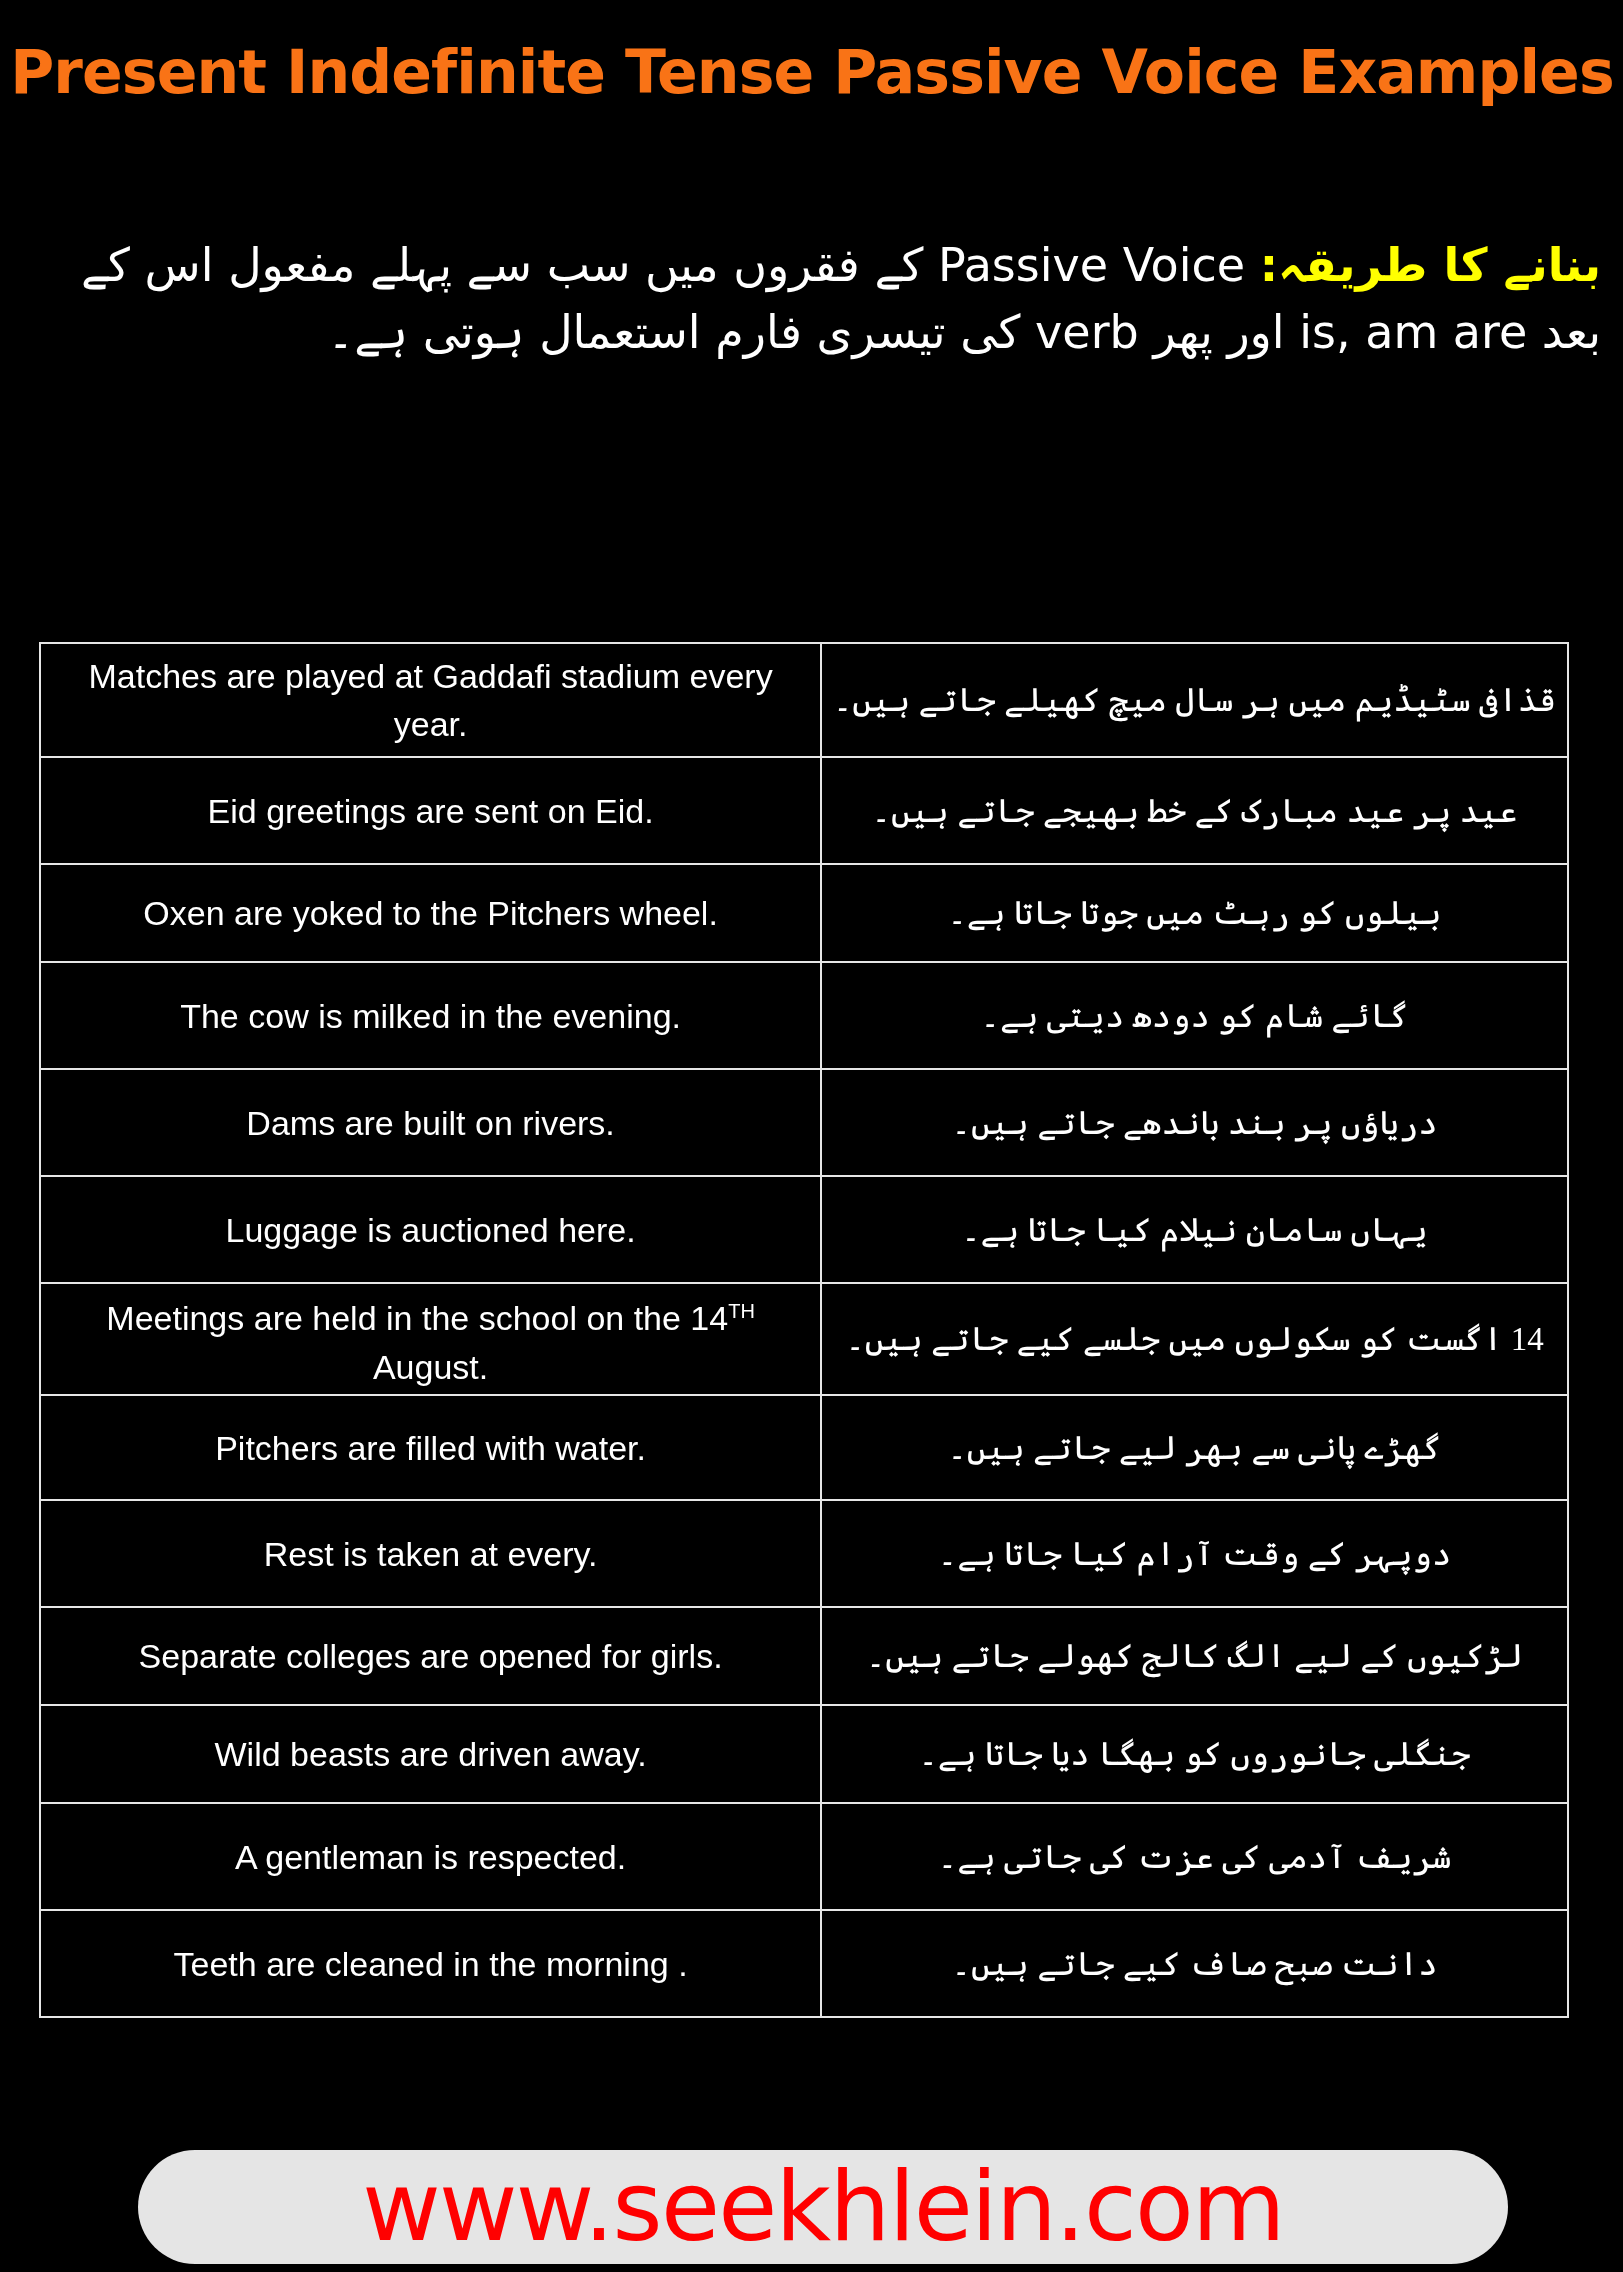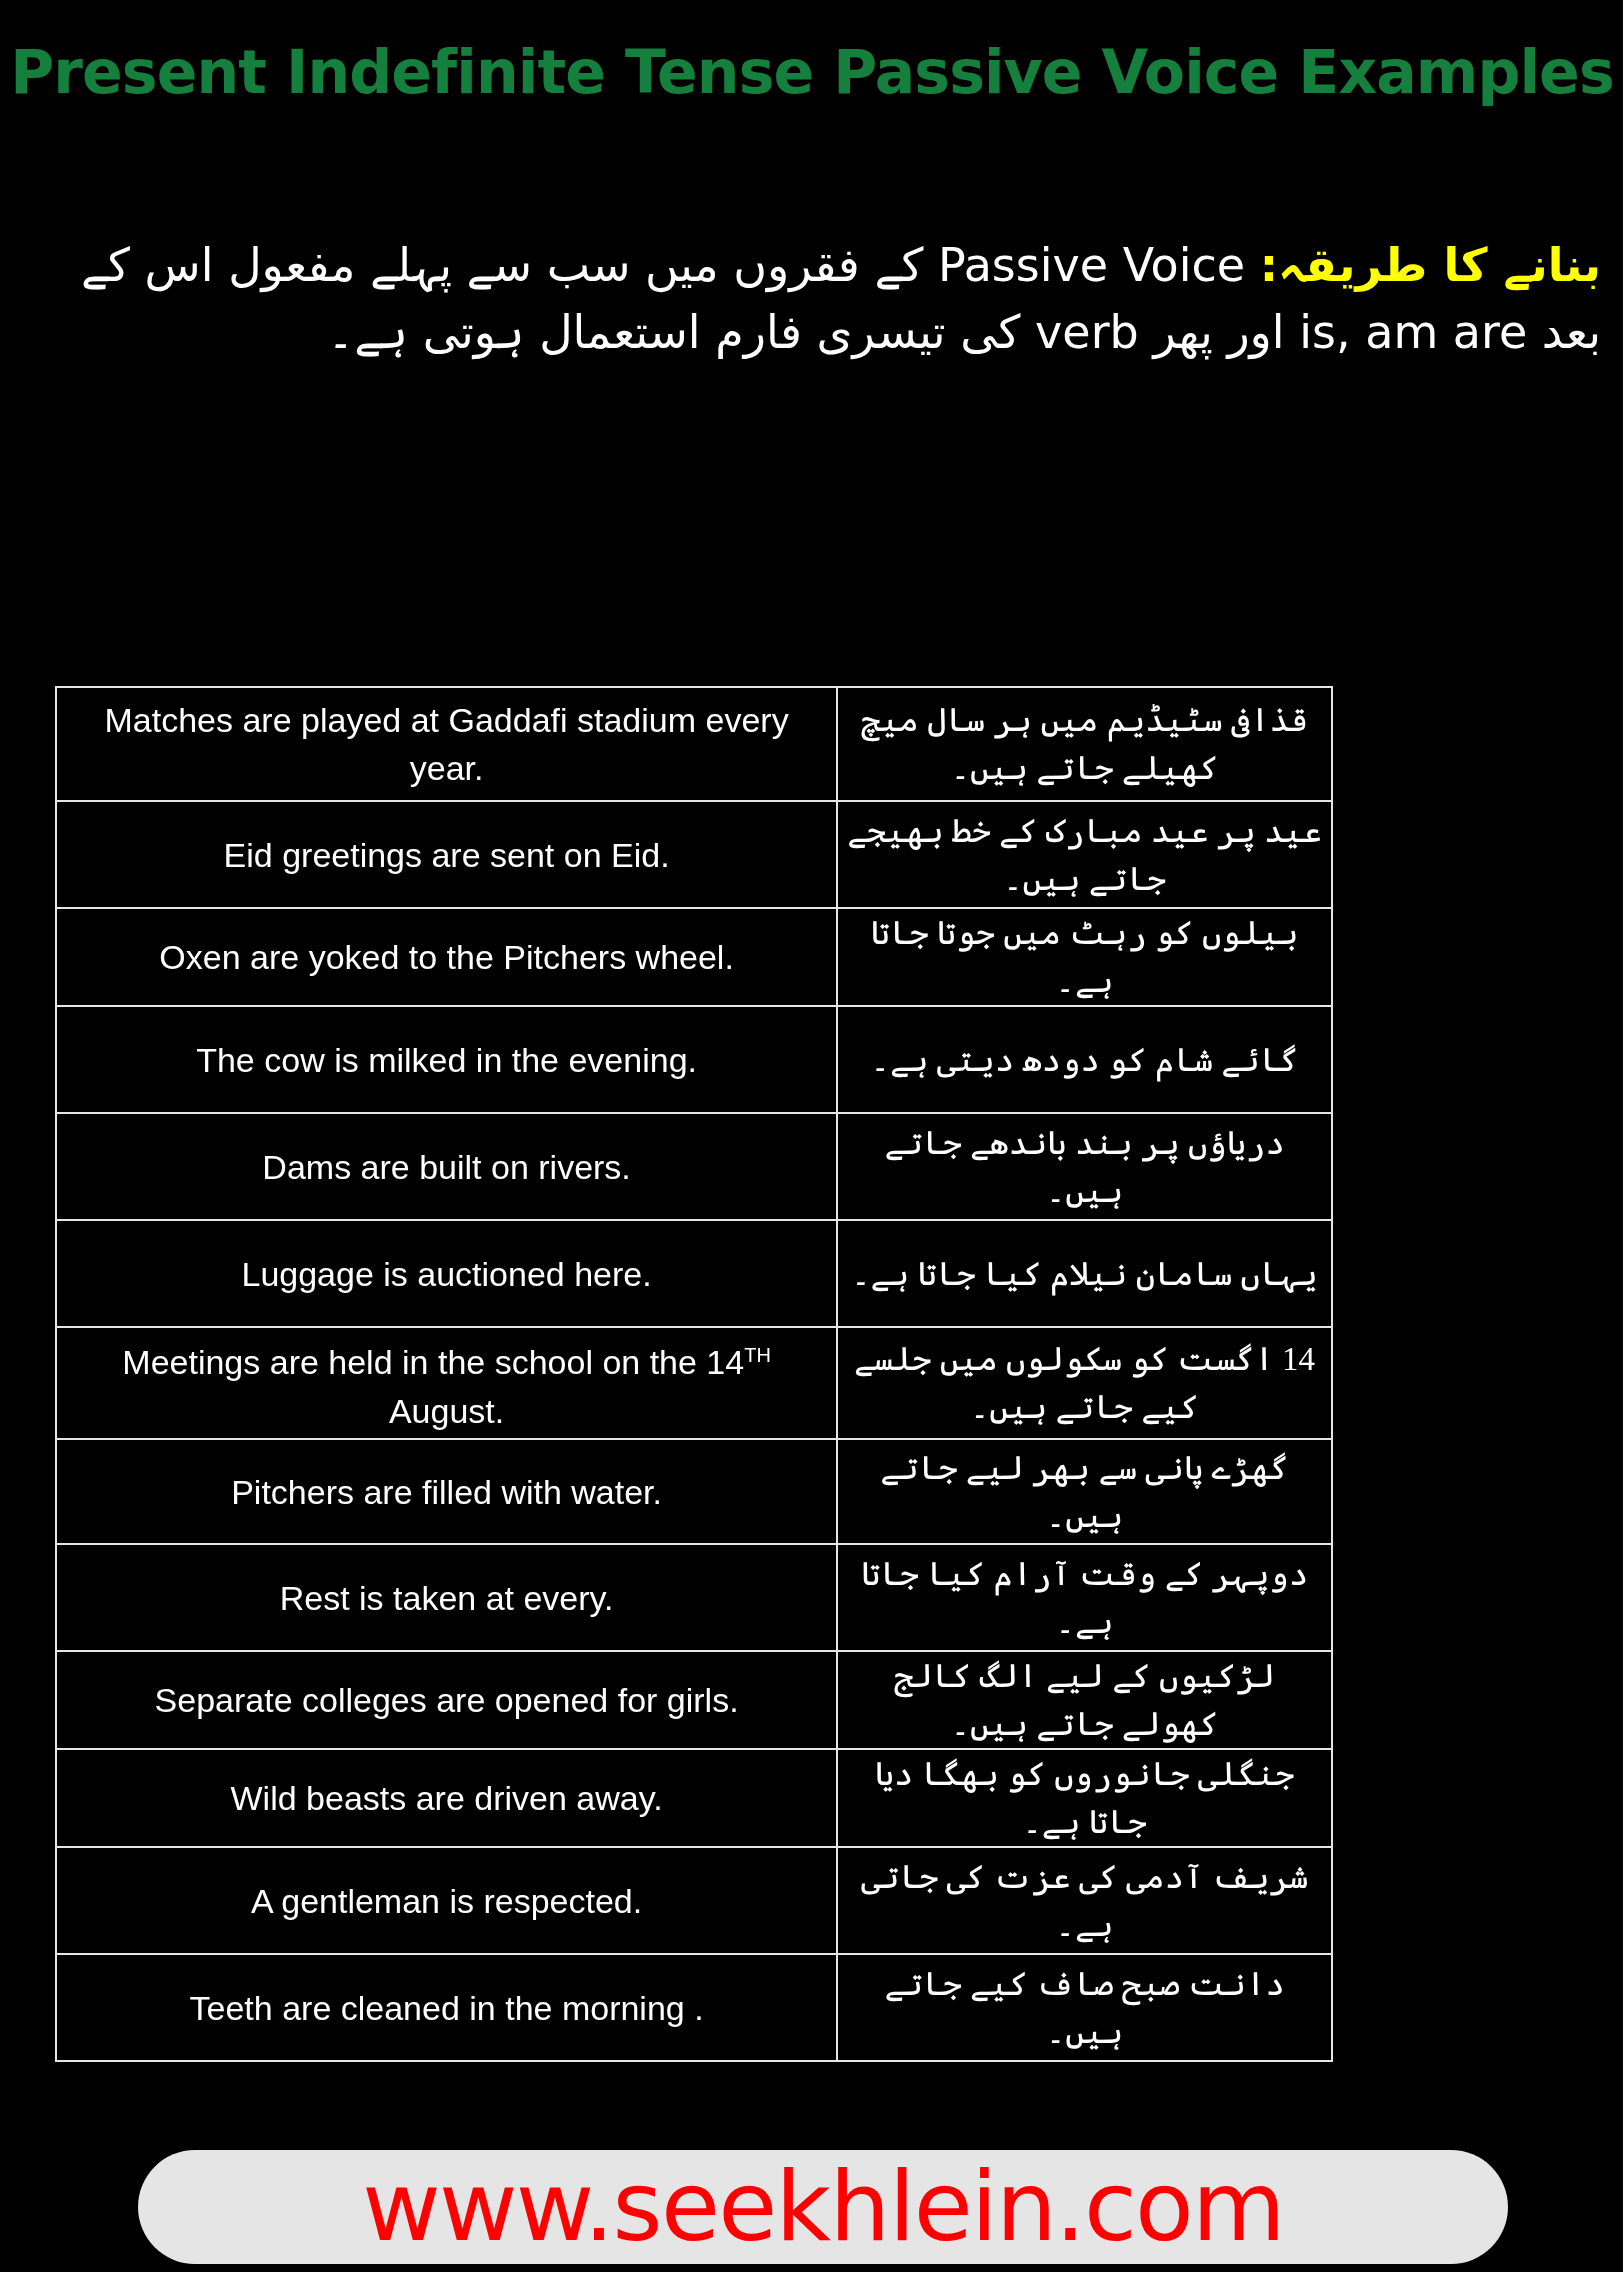--- a/index.html
+++ b/index.html
@@ -4,33 +4,33 @@
 <style>
   html, body { margin: 0; padding: 0; }
   body {
     width: 1624px; height: 2273px; background: #000000; color: #ffffff;
     position: relative; overflow: hidden;
     font-family: "Liberation Sans", "DejaVu Sans", sans-serif;
   }
   .title {
     position: absolute; left: 0; top: 34px; width: 1624px;
     text-align: center; font-family: "DejaVu Sans", sans-serif;
-    font-weight: bold; font-size: 60px; line-height: 77px; color: #15803d;
+    font-weight: bold; font-size: 60px; line-height: 77px; color: #f97316;
     letter-spacing: -0.9px;
   }
   .method {
     position: absolute; left: 52px; top: 232px; width: 1549px;
     direction: rtl; text-align: right; font-size: 46px; line-height: 67px;
     font-family: "DejaVu Sans", sans-serif; color: #ffffff;
   }
   .method .label { color: #ffff00; font-weight: bold; }
   .method .ltr { direction: ltr; unicode-bidi: embed; font-family: "DejaVu Sans", sans-serif; margin-top: 28px; }
   table.examples {
-    position: absolute; left: 55px; top: 642px; width: 1278px;
-    border-collapse: collapse; table-layout: fixed; margin-top: 44px;
+    position: absolute; left: 39px; top: 642px; width: 1530px;
+    border-collapse: collapse; table-layout: fixed;
   }
   table.examples td {
     border: 2.6px solid #e6e6e6; text-align: center; vertical-align: middle;
     padding: 0 8.6px; color: #ffffff;
   }
   td.en { width: 762px; font-family: "Liberation Sans", sans-serif; font-size: 34px; line-height: 48px; }
   td.ur { font-family: Liberation Serif, serif; font-size: 33px; line-height: 48px; direction: rtl; }
   td sup { font-size: 20px; }
   .footer-pill {
     position: absolute; left: 138px; top: 2150px; width: 1370px; height: 114px;

